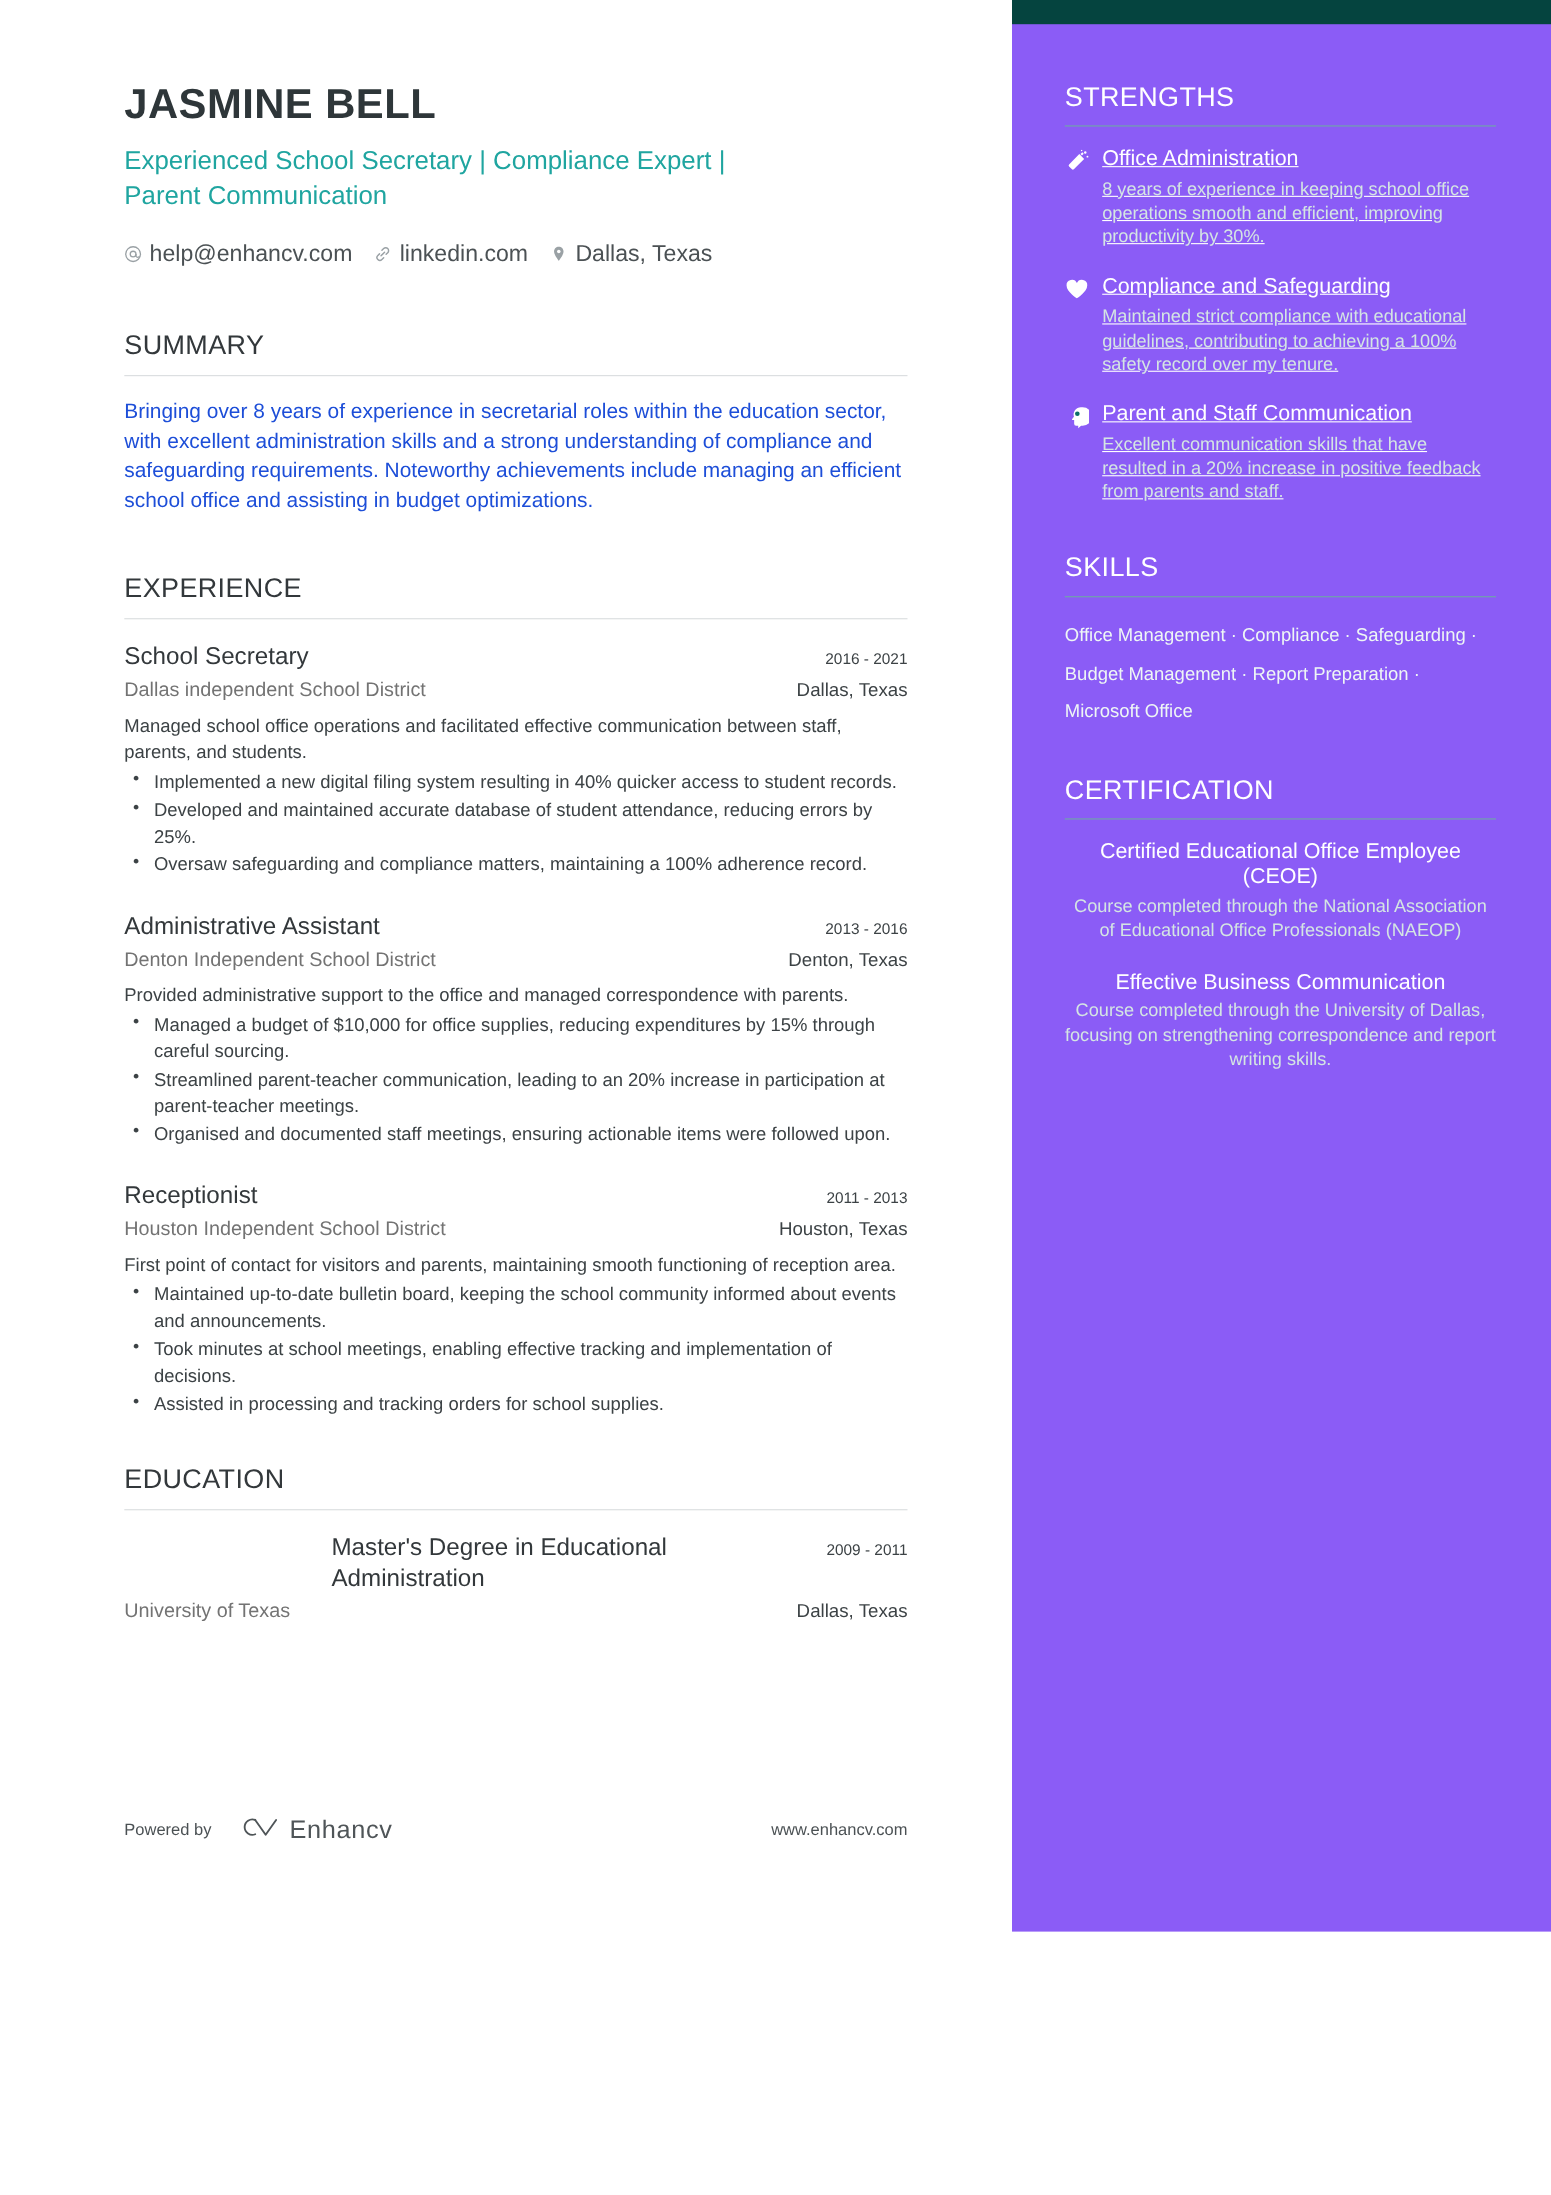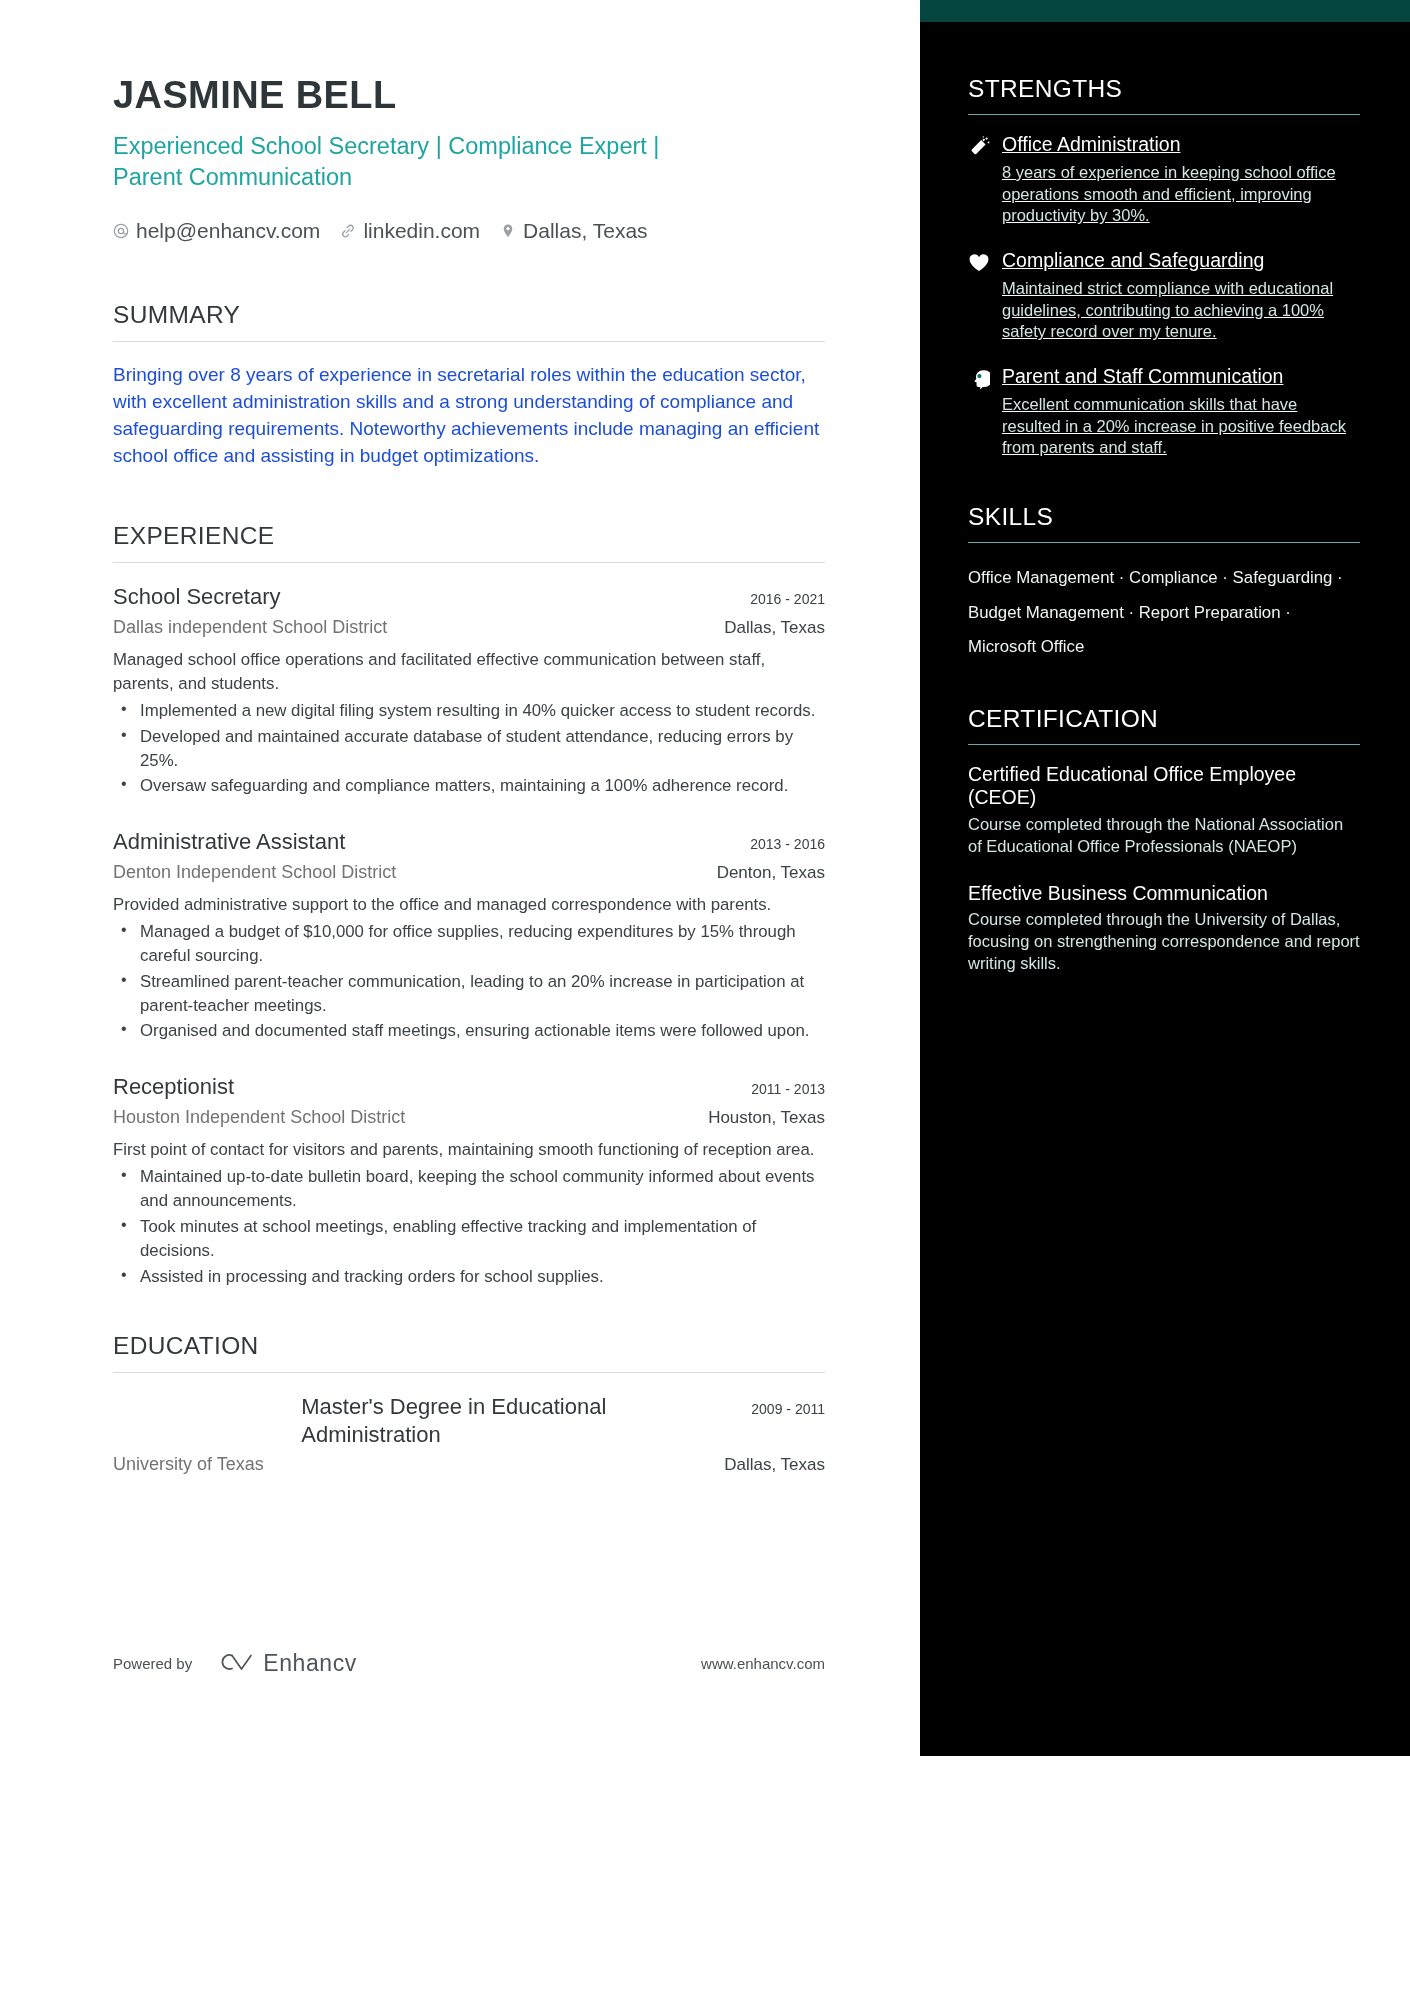--- a/index.html
+++ b/index.html
@@ -183,21 +183,21 @@
   }
   .brand-name {
     font-size: 23px;
     color: #4f5558;
     letter-spacing: 0.6px;
   }
 
   
   .side-col {
     width: 490px;
-    background: #000000;
+    background: #8b5cf6;
     position: relative;
     box-sizing: border-box;
     padding: 75px 50px 0 48px;
     color: #ffffff;
   }
   .side-topband {
     position: absolute;
     top: 0; left: 0; right: 0;
     height: 22px;
     background: #05443f;
@@ -243,21 +243,21 @@
 
   .skills-list {
     font-size: 16.8px;
     line-height: 2.05;
     color: #eef6f5;
     margin: 0;
     max-width: 400px;
   }
   .skill-sep { color: #eef6f5; }
 
-  .cert { margin-bottom: 24px; }
+  .cert { margin-bottom: 24px; text-align: center; }
   .cert-name {
     font-size: 19.5px;
     line-height: 1.22;
     color: #ffffff;
     margin-bottom: 4px;
   }
   .cert-desc {
     font-size: 16.5px;
     line-height: 1.32;
     color: #d4e5e3;

